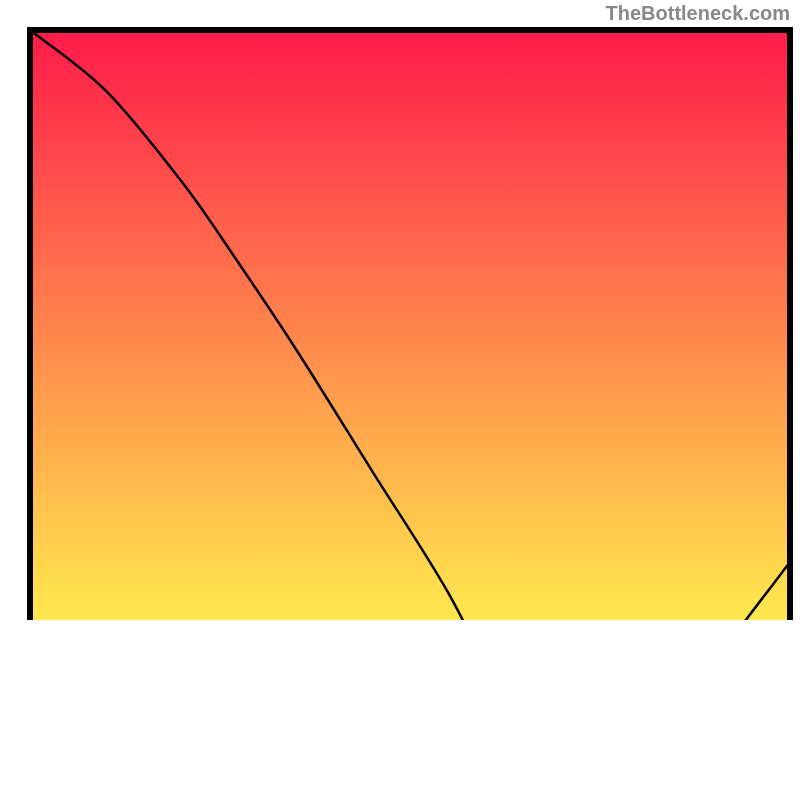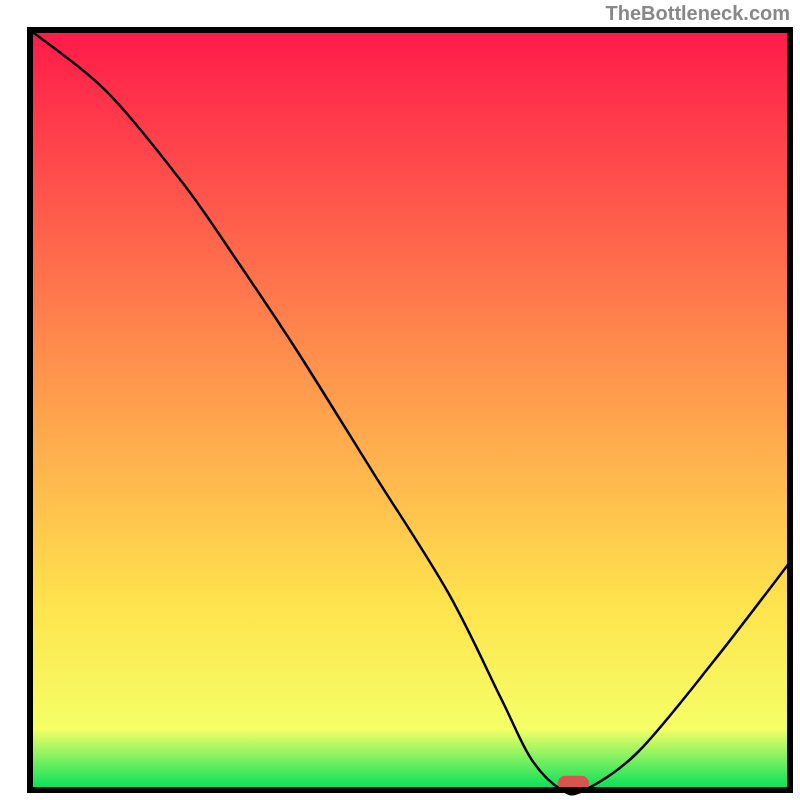--- a/index.html
+++ b/index.html
@@ -4,21 +4,21 @@
 <style>
   body {
     margin: 0;
     padding: 0;
     background: #fff;
     font-family: Arial, Helvetica, sans-serif;
   }
   .chart-container {
     position: relative;
     width: 800px;
-    height: 800px;
+    height: 620px;
   }
   .watermark {
     position: absolute;
     top: 2px;
     right: 10px;
     font-size: 20px;
     font-weight: bold;
     color: #888;
     z-index: 10;
   }

